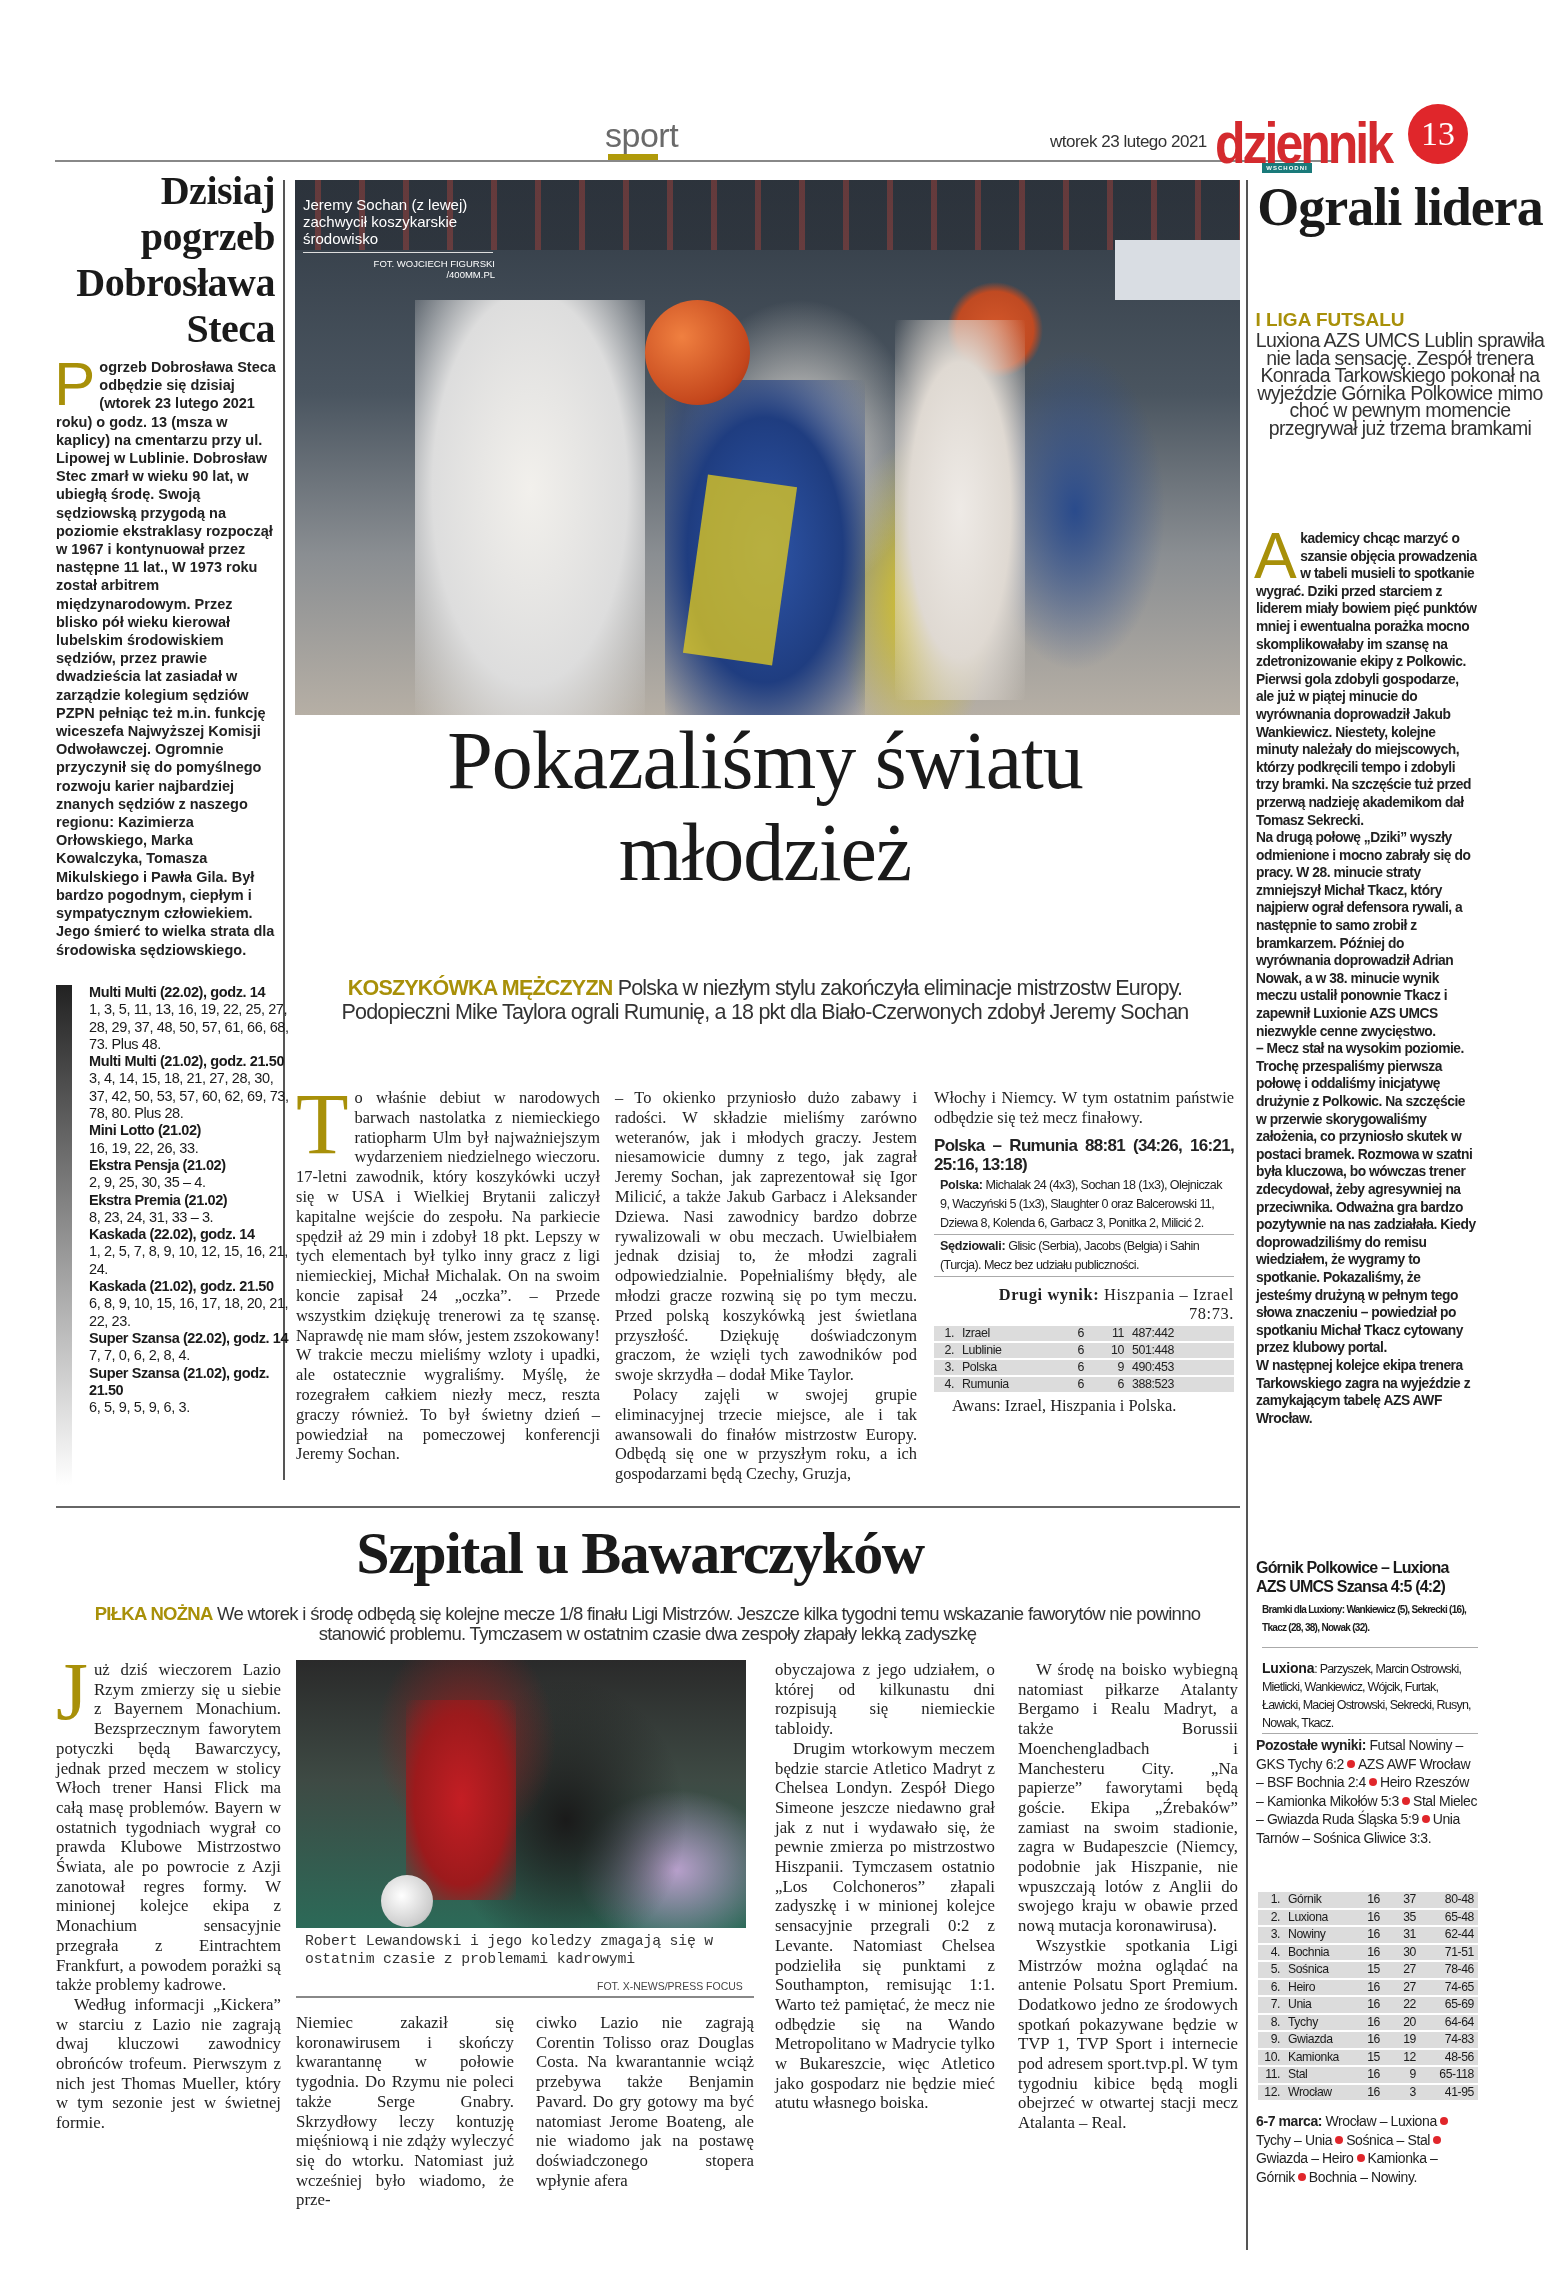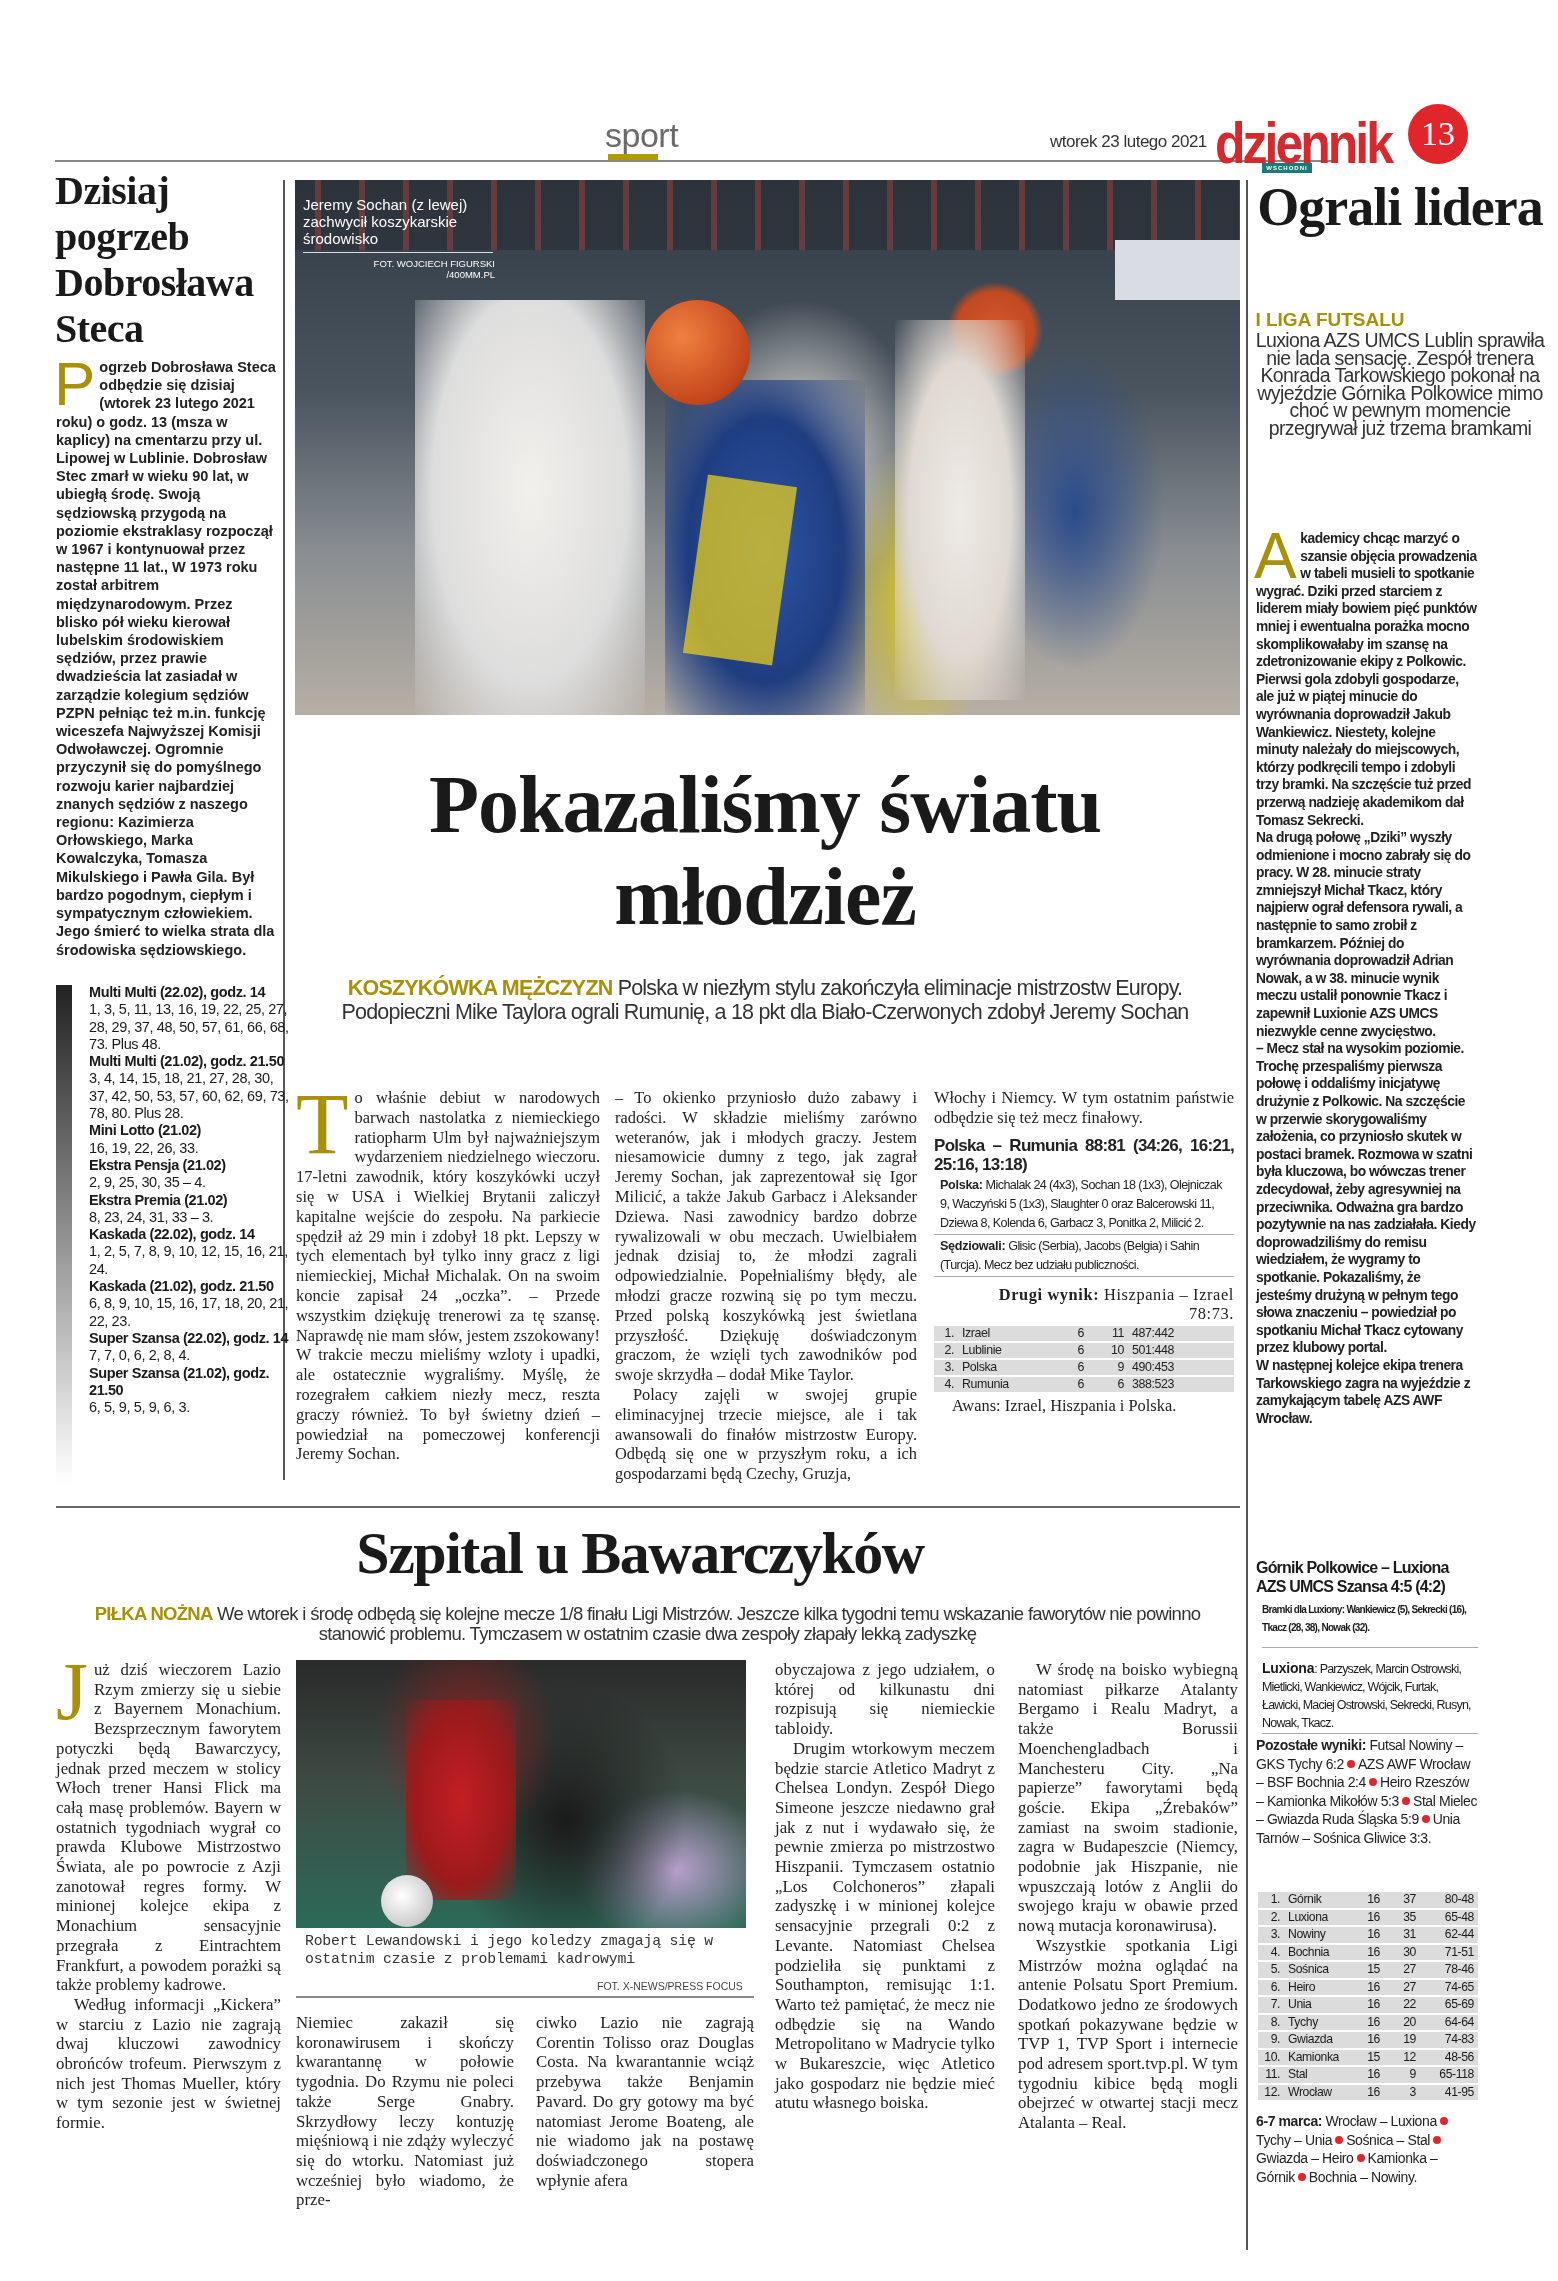--- a/index.html
+++ b/index.html
@@ -13,21 +13,21 @@
   #hdr-rule { left: 55px; top: 160px; width: 1280px; height: 2px; background: #888; }
   #hdr-date { left: 1050px; top: 132px; font-family: "Liberation Sans", sans-serif; font-size: 17px; color: #333; letter-spacing: -0.5px; }
   #hdr-logo { left: 1215px; top: 110px; font-family: "Liberation Sans", sans-serif; font-weight: 900; font-size: 50px; color: #d42a2e; letter-spacing: -3px; transform: scaleY(1.15); transform-origin: top left; }
   #hdr-logo-sub { left: 1262px; top: 163px; width: 50px; height: 10px; background: #1a7a7a; color: #fff; font-size: 6px; font-family: "Liberation Sans", sans-serif; font-weight: bold; text-align: center; line-height: 10px; letter-spacing: 1px; }
   #hdr-page { left: 1408px; top: 104px; width: 60px; height: 60px; border-radius: 50%; background: #e0262b; color: #fff; font-family: "Liberation Serif", serif; font-size: 34px; text-align: center; line-height: 60px; }
 
   
   .vrule { background: #555; width: 2px; }
 
   
-  #obit-title { left: 55px; top: 168px; width: 220px; text-align: left; font-family: "Liberation Serif", serif; font-weight: bold; font-size: 40px; line-height: 46px; letter-spacing: -0.5px; }
+  #obit-title { left: 55px; top: 168px; width: 220px; text-align: right; font-family: "Liberation Serif", serif; font-weight: bold; font-size: 40px; line-height: 46px; letter-spacing: -0.5px; }
   #obit-body { left: 56px; top: 358px; width: 220px; font-family: "Liberation Sans", sans-serif; font-weight: bold; font-size: 14.5px; line-height: 18.2px; color: #222; }
   .dropcap-sans { float: left; font-family: "Liberation Sans", sans-serif; font-weight: 300; font-size: 62px; line-height: 52px; color: #a89009; margin: 0 4px 0 -2px; }
   #lotto-bar { left: 56px; top: 985px; width: 16px; height: 500px; background: linear-gradient(#222, #fff); }
   #lotto-list { left: 89px; top: 984px; width: 200px; font-family: "Liberation Sans", sans-serif; font-size: 14.5px; line-height: 17.3px; letter-spacing: -0.4px; }
   #lotto-list .lt { font-weight: bold; }
 
   
   #photo1 { left: 295px; top: 180px; width: 945px; height: 535px; background:
       radial-gradient(ellipse 120px 150px at 505px 270px, #e9e4dd 0%, rgba(233,228,221,0) 100%),
       radial-gradient(ellipse 90px 160px at 780px 330px, #2a4b8c 0%, rgba(42,75,140,0) 100%),
@@ -39,21 +39,21 @@
   #photo1 .p2 { position: absolute; left: 370px; top: 200px; width: 200px; height: 340px; background: radial-gradient(ellipse at 50% 50%, #2e55a8 0%, #1f3d80 55%, rgba(31,61,128,0) 100%); }
   #photo1 .stripe { position: absolute; left: 400px; top: 300px; width: 90px; height: 180px; background: rgba(230,205,30,0.75); transform: rotate(8deg); }
   #photo1 .p3 { position: absolute; left: 600px; top: 140px; width: 130px; height: 380px; background: radial-gradient(ellipse at 50% 50%, #eeeae6 0%, #dfd9d2 55%, rgba(220,220,220,0) 100%); }
   #photo1 .crowd { position: absolute; left: 0; top: 0; width: 945px; height: 70px; background: repeating-linear-gradient(90deg, #2a3038 0 20px, #7a3a38 20px 26px, #2a3038 26px 44px); opacity: .7; }
   #photo1 .board { position: absolute; left: 820px; top: 60px; width: 125px; height: 60px; background: #d9dde3; }
   #cap1 { left: 303px; top: 196px; width: 210px; font-family: "Liberation Sans", sans-serif; font-size: 15px; line-height: 17px; color: #fff; }
   #cap1-rule { left: 303px; top: 252px; width: 190px; height: 1px; background: #ddd; }
   #cap1-credit { left: 350px; top: 258px; width: 145px; text-align: right; font-family: "Liberation Sans", sans-serif; font-size: 9.5px; line-height: 11px; color: #fff; }
 
   
-  #main-title { left: 300px; top: 715px; width: 930px; text-align: center; font-family: "Liberation Serif", serif; font-weight: bold; font-size: 82px; line-height: 92px; letter-spacing: -1px; color: #1a1a1a; margin-top: 44px; }
+  #main-title { left: 300px; top: 715px; width: 930px; text-align: center; font-family: "Liberation Serif", serif; font-weight: normal; font-size: 82px; line-height: 92px; letter-spacing: -1px; color: #1a1a1a; }
   #main-lead { left: 310px; top: 976px; width: 910px; text-align: center; font-family: "Liberation Sans", sans-serif; font-size: 21.5px; line-height: 24px; letter-spacing: -0.8px; color: #333; font-weight: 300; }
   #main-lead .kick { color: #a89009; font-weight: bold; }
 
   .col { font-family: "Liberation Serif", serif; font-size: 16.4px; line-height: 19.8px; text-align: justify; hyphens: manual; color: #222; }
   #m-col1 { left: 296px; top: 1088px; width: 304px; }
   #m-col2 { left: 615px; top: 1088px; width: 302px; }
   #m-col3 { left: 934px; top: 1088px; width: 300px; }
   .dropcap-serif { float: left; font-family: "Liberation Serif", serif; font-size: 86px; line-height: 68px; color: #a89009; margin: 2px 6px 0 0; }
 
   .stat-h { font-family: "Liberation Sans", sans-serif; font-weight: bold; font-size: 17px; line-height: 19px; letter-spacing: -0.7px; margin-top: 8px; }

